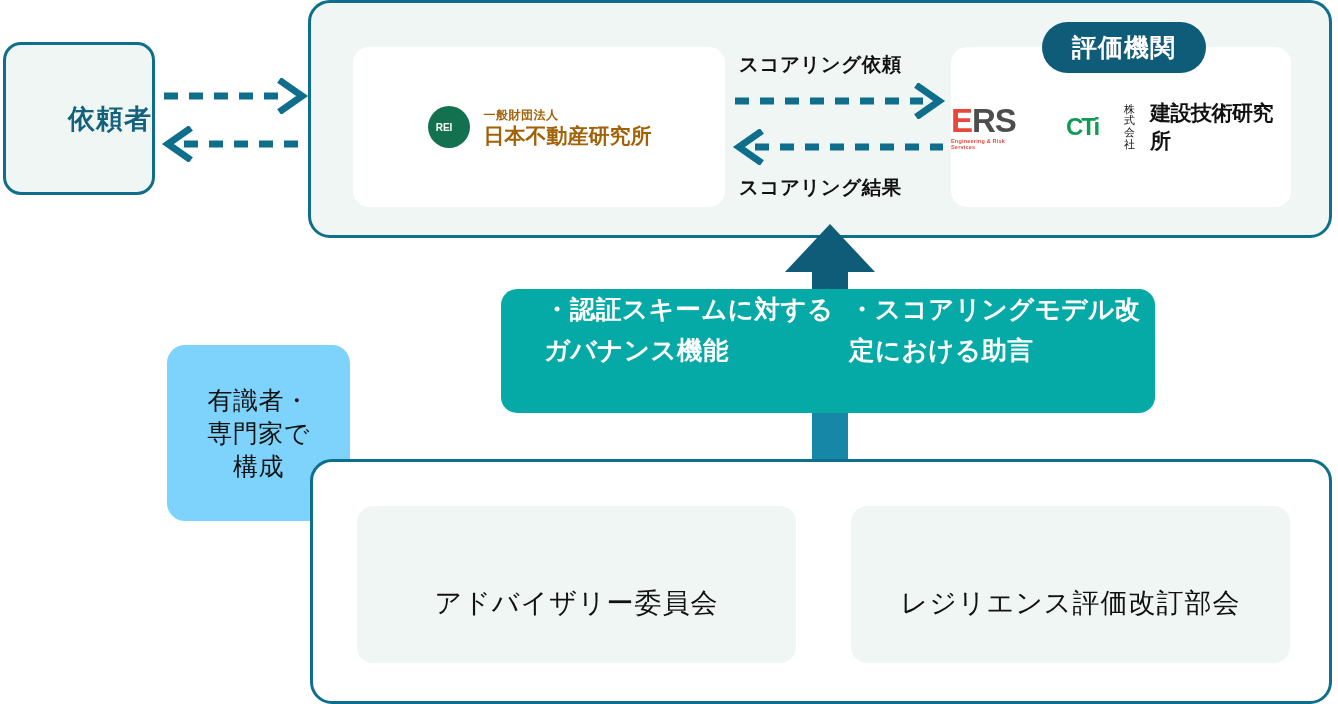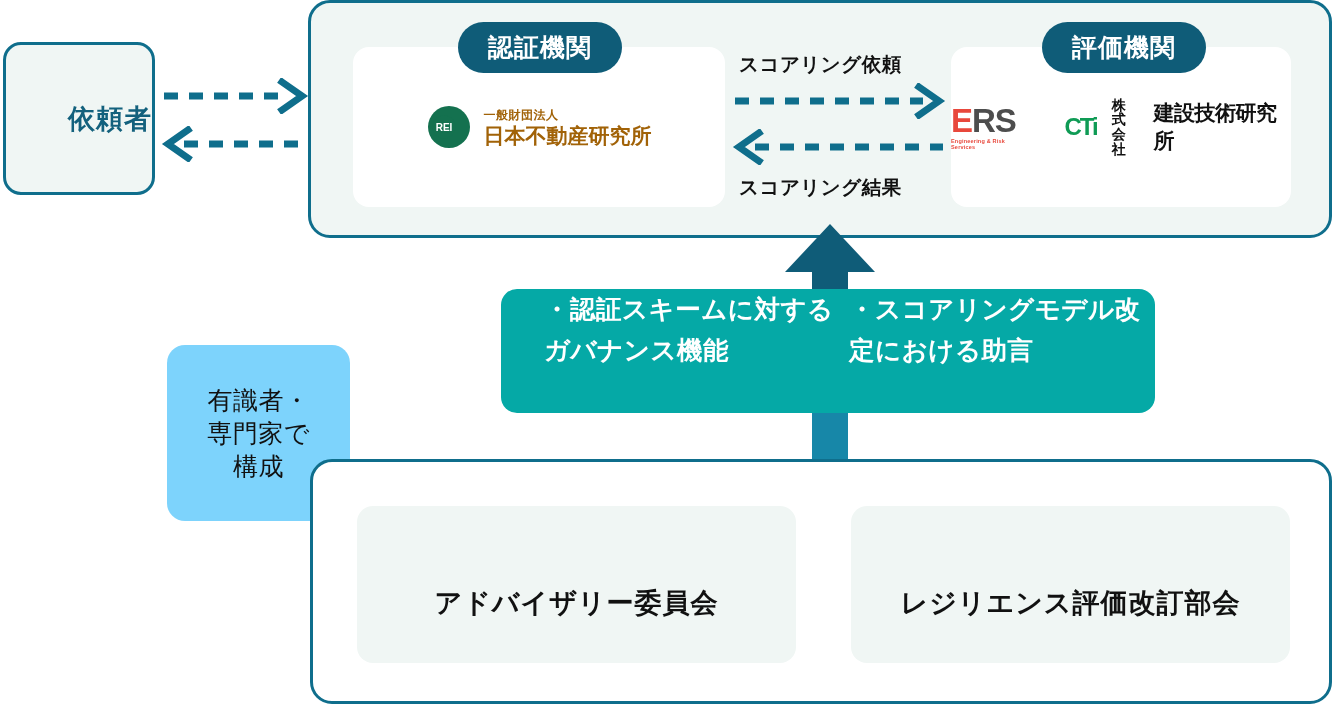--- a/index.html
+++ b/index.html
@@ -141,25 +141,25 @@
     gap: 15px;
   }
   .cti-mark {
     font-size: 24px;
     font-weight: bold;
     color: #0f9b55;
     letter-spacing: -2px;
     font-family: "Liberation Sans", sans-serif;
   }
   .cti-kk {
-    font-size: 14px;
-    font-weight: bold;
+    font-size: 11px;
+    font-weight: normal;
     line-height: 1.05;
     color: #111111;
-    text-align: left;
+    text-align: right;
   }
   .cti-name {
     font-size: 21px;
     font-weight: bold;
     color: #111111;
     letter-spacing: -0.5px;
   }
 
   
   .arrow-label {
@@ -252,21 +252,21 @@
     background: #f0f6f4;
     border-radius: 16px;
     display: flex;
     align-items: center;
     justify-content: center;
   }
   #committee-card-0 { left: 44px; width: 439px; }
   #committee-card-1 { left: 538px; width: 439px; }
   .committee-card .label {
     font-size: 27px;
-    font-weight: bold;
+    font-weight: normal;
     color: #111111;
     letter-spacing: 1px;
     margin-top: 36px;
   }
 </style>
 </head>
 <body>
 
 <div id="stage">
 
@@ -295,23 +295,20 @@
             <circle cx="17" cy="22" r="11.5" fill="#14714f"></circle>
             <text x="17" y="26" font-size="10" font-weight="bold" fill="#ffffff" text-anchor="middle" font-family="Liberation Sans, sans-serif">REI</text>
           </svg>
         </div>
         <div class="rei-text">
           <span class="small">一般財団法人</span>
           <span class="big">日本不動産研究所</span>
         </div>
       </div>
     </div>
-    <div class="badge-pill" id="cert-badge">
-      <span>認証機関</span>
-    </div>
 
     <div class="org-card" id="eval-card">
       <div class="eval-logos">
 
         <div class="ers-logo">
           <div class="ers-main"><span class="ers-e">E</span><span class="ers-rs">RS</span></div>
           <div class="ers-sub">Engineering &amp; Risk Services</div>
         </div>
 
         <div class="cti-logo">

